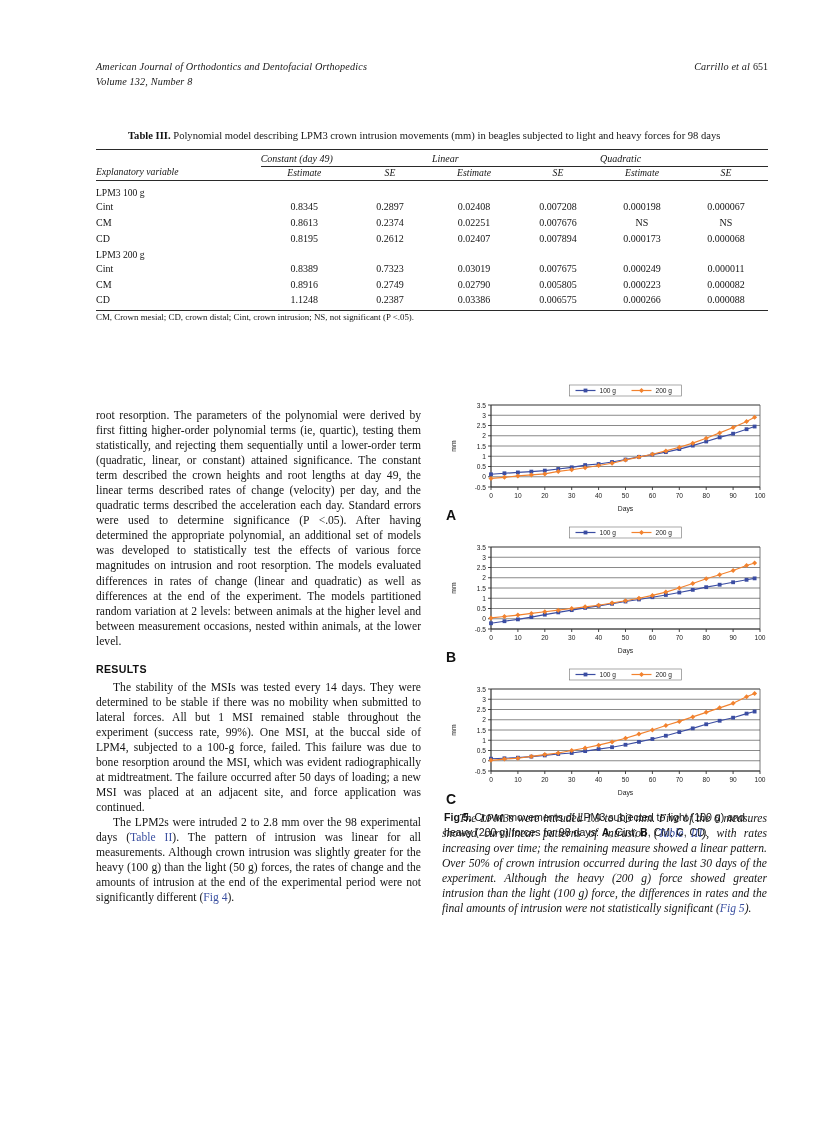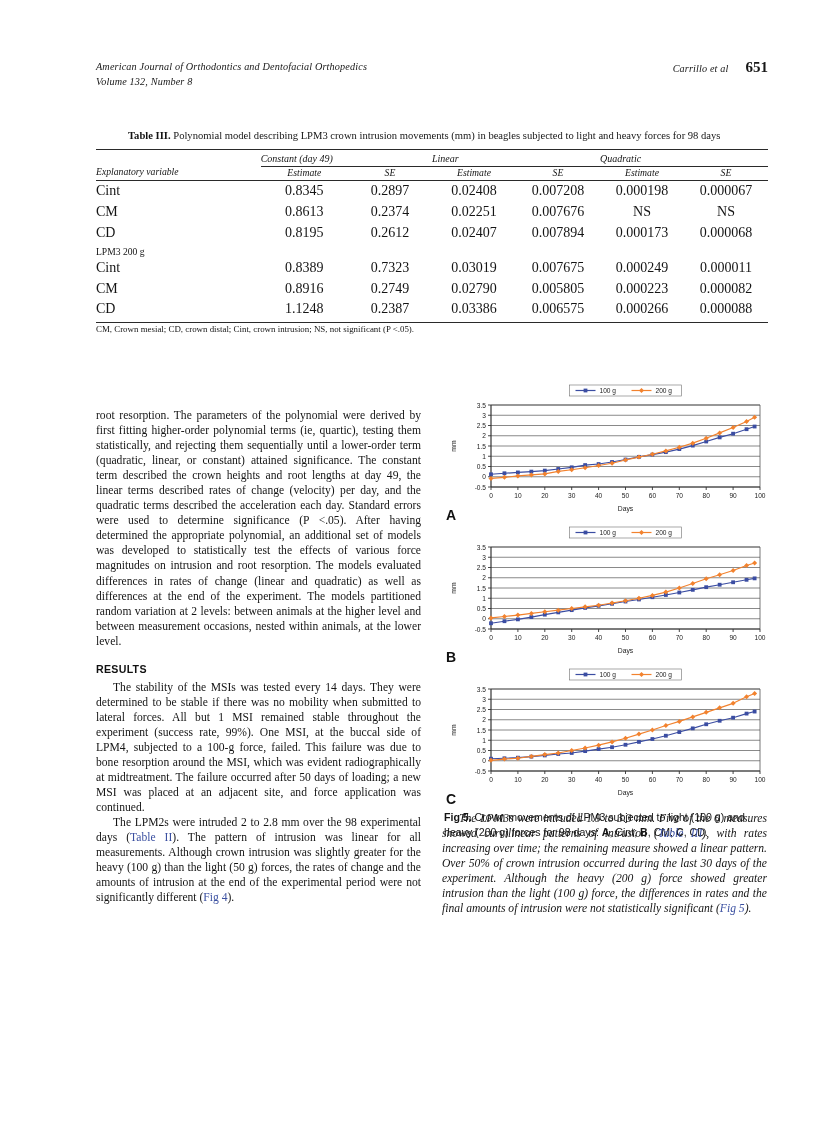--- a/index.html
+++ b/index.html
@@ -39,21 +39,21 @@
     letter-spacing: 0.15px;
   }
   .runhead-left .line2 { display: block; }
   .runhead-right {
     font-size: 10.2px;
     line-height: 14.5px;
     white-space: nowrap;
     color: #171717;
   }
   .runhead-right .authors { font-style: italic; letter-spacing: 0.15px; }
-  .runhead-right .pageno { font-weight: bold; font-style: normal; font-size: 15px; margin-left: 17px; }
+  .runhead-right .pageno { font-weight: normal; font-style: normal; font-size: 10px; margin-left: 3px; }
 
   
   .table-block {
     position: absolute;
     left: 84px; top: 128px;
     width: 672px;
   }
   .table-caption {
     font-size: 10.6px;
     line-height: 15.6px;
@@ -87,21 +87,21 @@
   }
   .sub-head td {
     font-style: italic;
     font-size: 9.7px;
     padding-top: 4px;
     padding-bottom: 4px;
   }
   .sub-head td.num { text-align: center; }
   .sub-head td.var { text-align: left; }
 
-  tr.data-row td { padding-top: 2.3px; padding-bottom: 2.3px; font-size: 14px; }
+  tr.data-row td { padding-top: 2.3px; padding-bottom: 2.3px; font-size: 10px; }
   tr.data-row td.num { text-align: center; }
   tr.group-row td { padding-top: 3px; padding-bottom: 1px; font-size: 9.6px; }
   td.indent { padding-left: 16px; }
   tr.first-data td { padding-top: 6px; }
 
   .table-note {
     font-size: 8.9px;
     line-height: 13px;
     color: #141414;
   }
@@ -218,20 +218,24 @@
           <td class="num">Estimate</td>
           <td class="num">SE</td>
           <td class="num">Estimate</td>
           <td class="num">SE</td>
         </tr>
 
         <tr class="rule-mid">
             <td colspan="7"></td>
           </tr>
 
+        <tr class="group-row first-data">
+          <td>LPM3 100 g</td>
+          <td colspan="6"></td>
+        </tr>
         <tr class="data-row">
           <td class="indent">Cint</td>
           <td class="num">0.8345</td>
           <td class="num">0.2897</td>
           <td class="num">0.02408</td>
           <td class="num">0.007208</td>
           <td class="num">0.000198</td>
           <td class="num">0.000067</td>
         </tr>
         <tr class="data-row">

